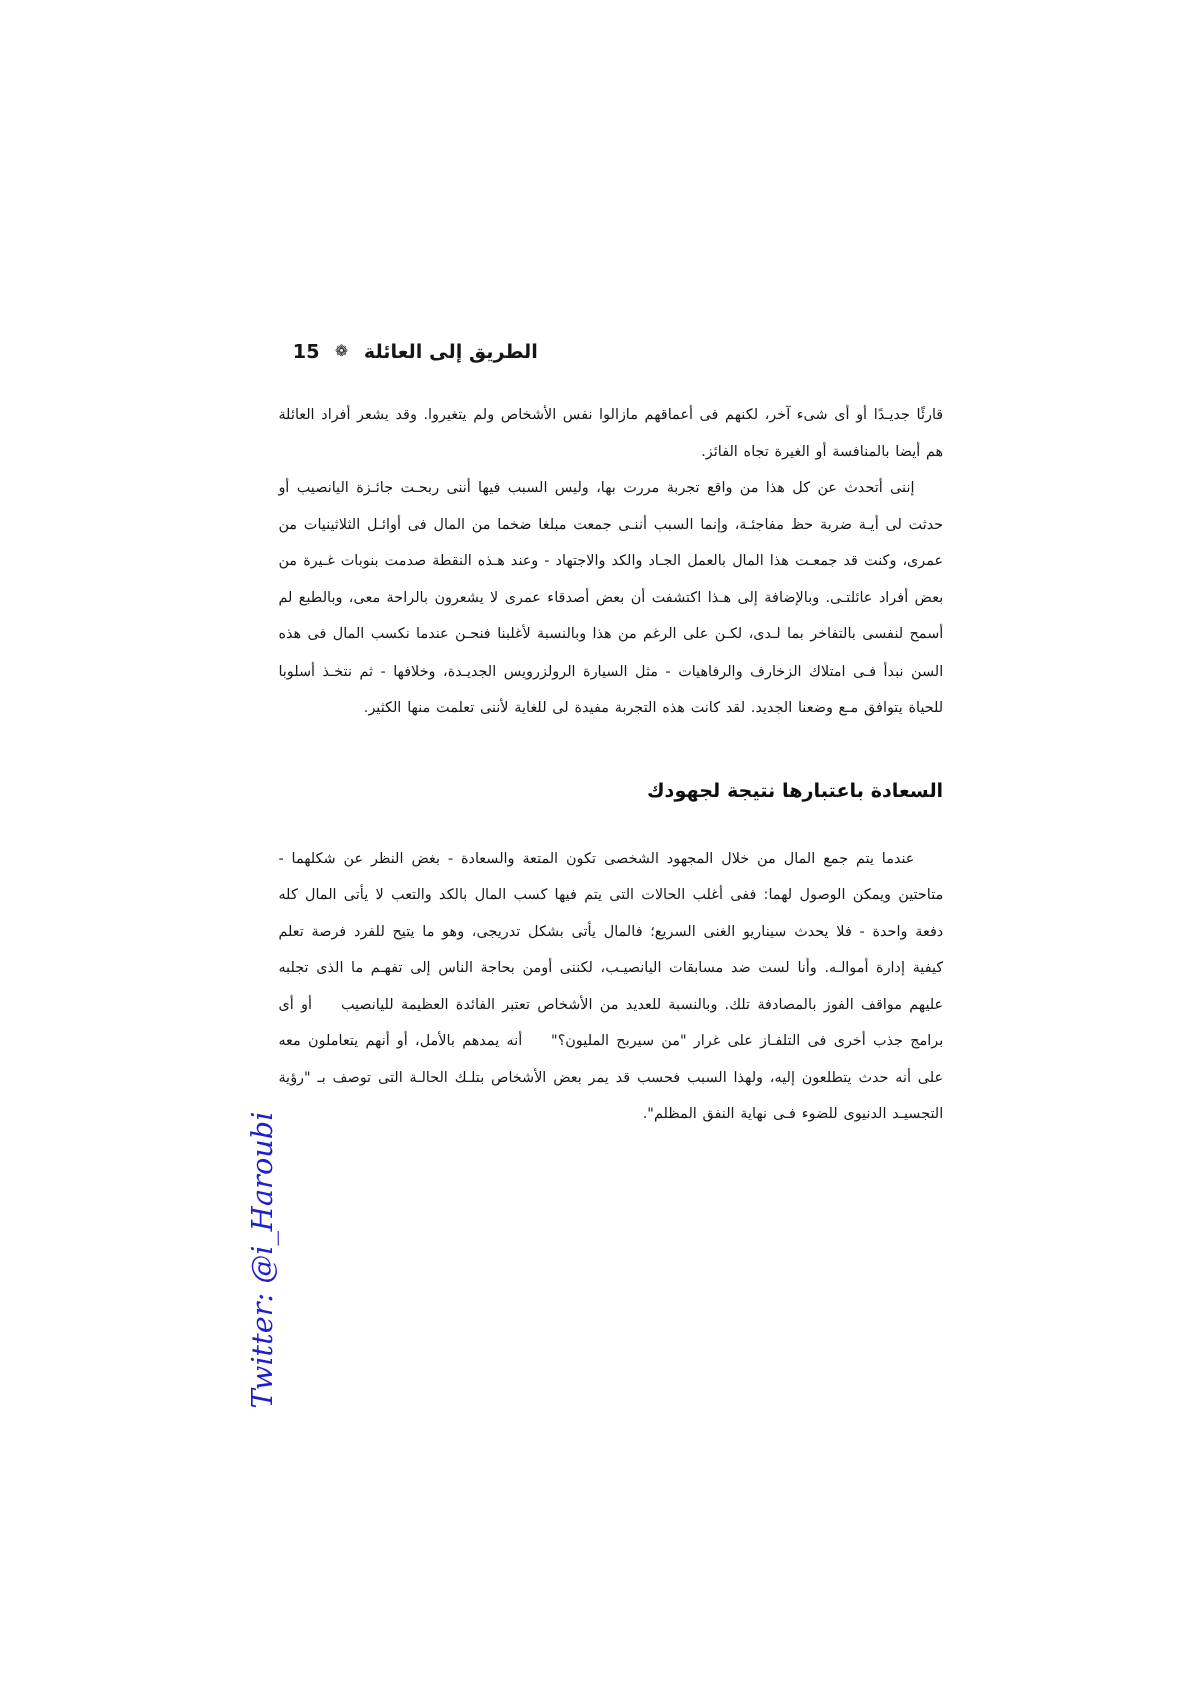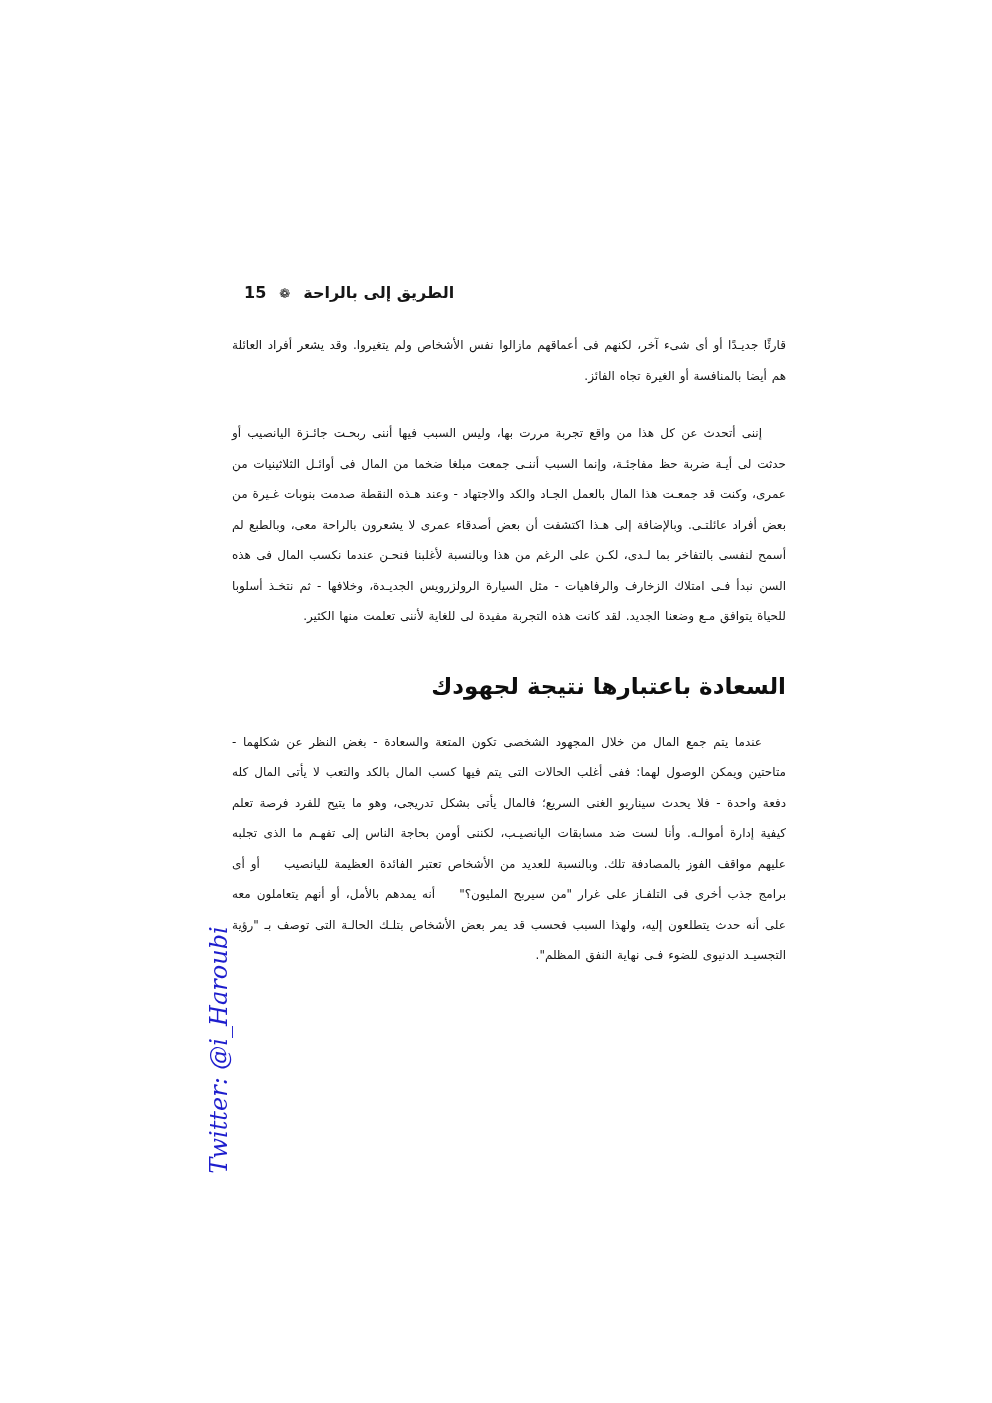--- a/index.html
+++ b/index.html
@@ -44,26 +44,26 @@
     margin: 0;
     font-size: 12px;
     line-height: 30.5px;
     text-align: justify;
     text-justify: inter-word;
     font-weight: 500;
     letter-spacing: 0;
     word-spacing: 1px;
   }
   .p1 { margin-top: 27px; }
-  .p2 { margin-top: 27px; }
+  .p2 { margin-top: 0; }
   .p3 { margin-top: 0; }
   .indent { text-indent: 24px; }
   .heading {
     margin: 39px 0 26px 0;
-    font-size: 23px;
+    font-size: 16px;
     font-weight: bold;
     text-align: right;
     line-height: 30px;
     color: #0e0e0e;
   }
   .watermark {
     position: absolute;
     left: 219px;
     top: 1050px;
     transform: translate(-50%, -50%) rotate(-90deg);
@@ -79,21 +79,21 @@
 </head>
 <body>
 
 <div class="page">
 
   <div class="watermark">Twitter: @i_Haroubi</div>
 
   <div class="content">
 
     <div class="header">
-      <span class="title">الطريق إلى بالراحة</span>
+      <span class="title">الطريق إلى العائلة</span>
       <span class="ornament">❁</span>
       <span class="pagenum">15</span>
     </div>
 
     <p class="para p1">قارئًا جديـدًا أو أى شىء آخر، لكنهم فى أعماقهم مازالوا نفس الأشخاص ولم يتغيروا. وقد يشعر أفراد العائلة هم أيضا بالمنافسة أو الغيرة تجاه الفائز.</p>
 
     <p class="para p2 indent">إننى أتحدث عن كل هذا من واقع تجربة مررت بها، وليس السبب فيها أننى ربحـت جائـزة اليانصيب أو حدثت لى أيـة ضربة حظ مفاجئـة، وإنما السبب أننـى جمعت مبلغا ضخما من المال فى أوائـل الثلاثينيات من عمرى، وكنت قد جمعـت هذا المال بالعمل الجـاد والكد والاجتهاد - وعند هـذه النقطة صدمت بنوبات غـيرة من بعض أفراد عائلتـى. وبالإضافة إلى هـذا اكتشفت أن بعض أصدقاء عمرى لا يشعرون بالراحة معى، وبالطبع لم أسمح لنفسى بالتفاخر بما لـدى، لكـن على الرغم من هذا وبالنسبة لأغلبنا فنحـن عندما نكسب المال فى هذه السن نبدأ فـى امتلاك الزخارف والرفاهيات - مثل السيارة الرولزرويس الجديـدة، وخلافها - ثم نتخـذ أسلوبا للحياة يتوافق مـع وضعنا الجديد. لقد كانت هذه التجربة مفيدة لى للغاية لأننى تعلمت منها الكثير.</p>
 
     <h2 class="heading">السعادة باعتبارها نتيجة لجهودك</h2>
 

